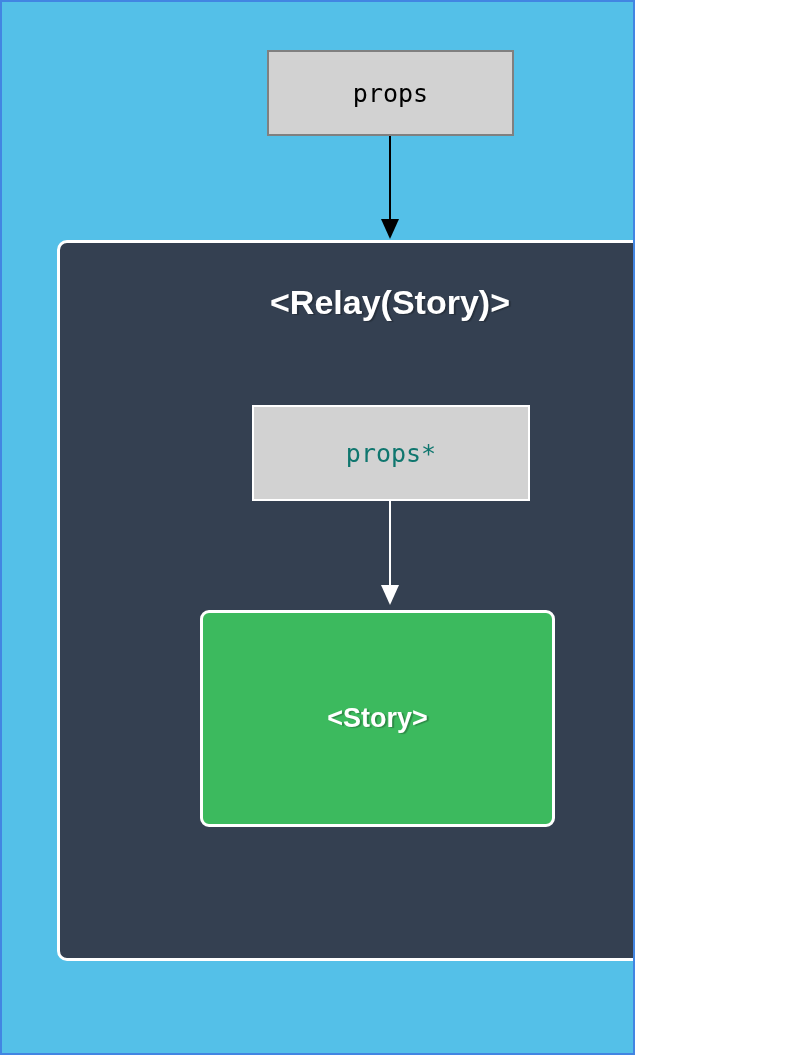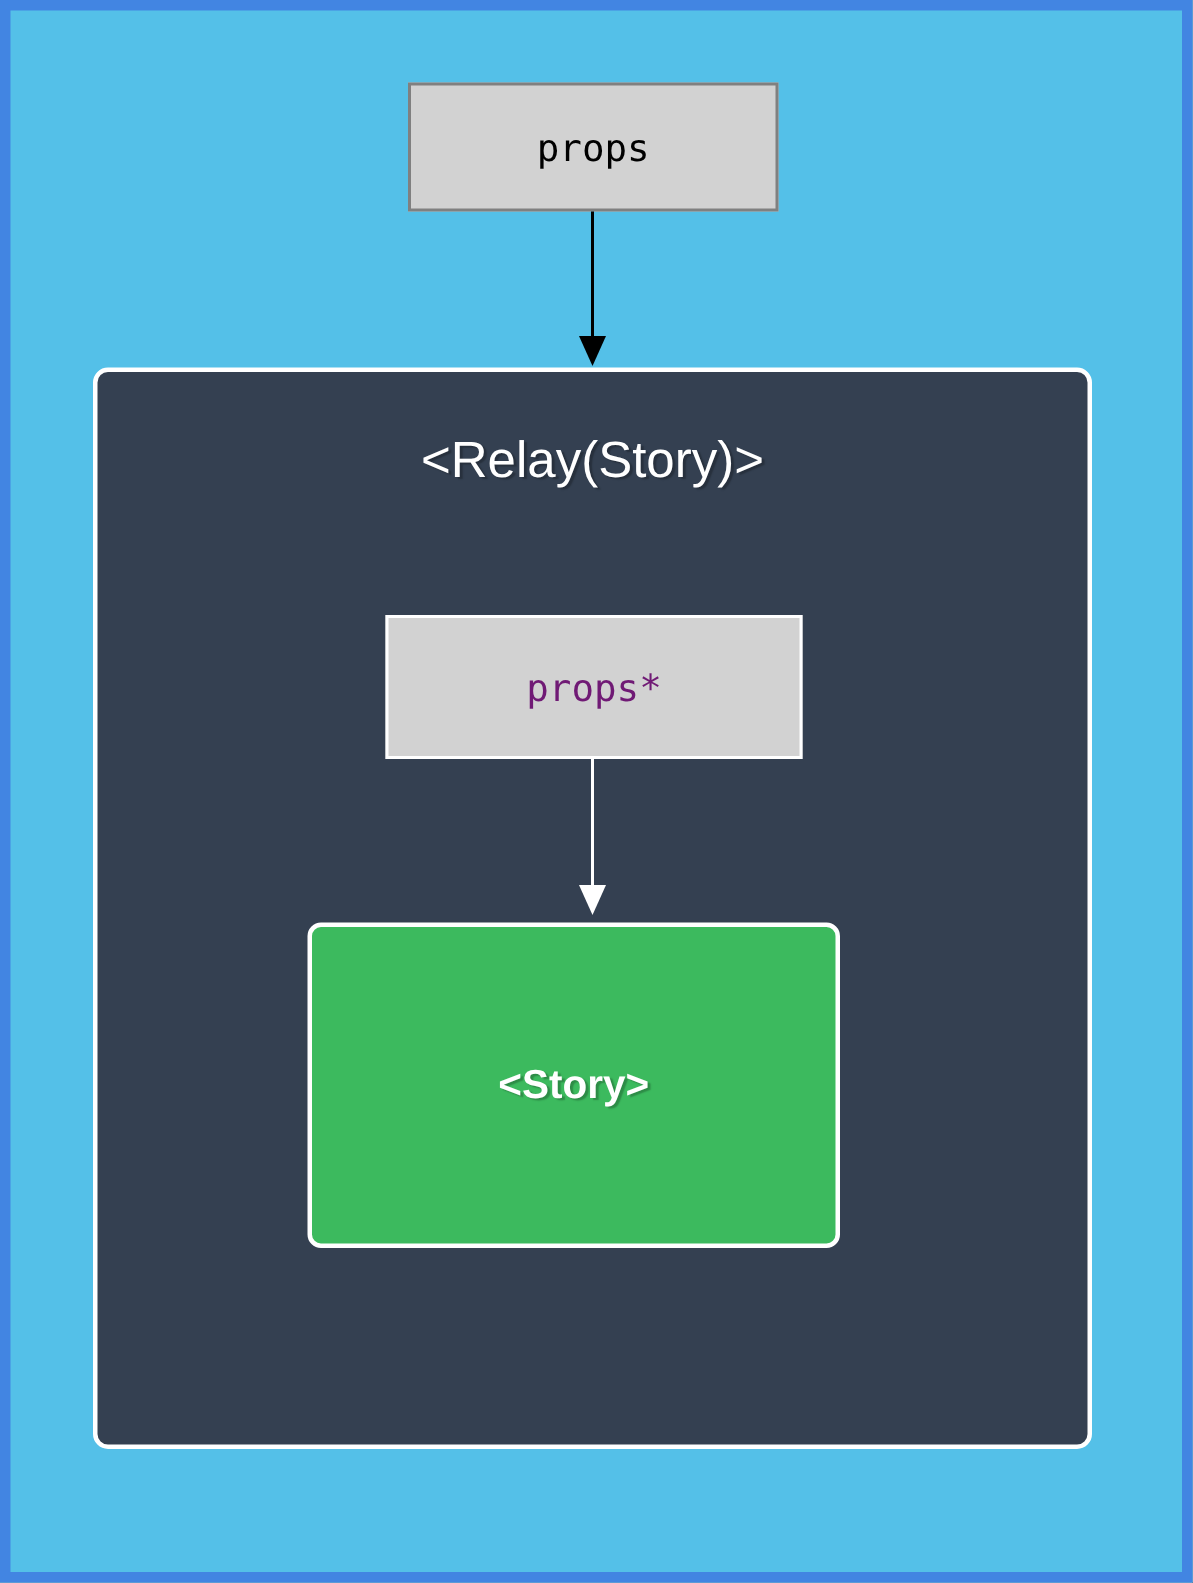--- a/index.html
+++ b/index.html
@@ -1,23 +1,23 @@
 <!DOCTYPE html>
 <html><head>
 <meta charset="utf-8">
 <style>
   * { margin: 0; padding: 0; box-sizing: border-box; }
   html, body { width: 795px; height: 1055px; }
   body { font-family: "Liberation Sans", sans-serif; }
 
   #canvas {
     position: relative;
-    width: 795px;
+    width: 635px;
     height: 1055px;
-    border: 7px solid #4d7c0f;      
+    border: 2px solid #4d7c0f;      
     background: #54c0e8;            
     overflow: hidden;
   }
 
   
   .gray-node {
     position: absolute;
     display: flex;
     align-items: center;
     justify-content: center;
@@ -48,21 +48,21 @@
     background: #344051;
     border: 3px solid #ffffff;
     border-radius: 10px;
   }
 
   #relay-title {
     position: absolute;
     left: 55px; top: 281px;
     width: 666px;
     text-align: center;
-    font-weight: normal;
+    font-weight: bold;
     font-size: 34px;
     color: #ffffff;
     text-shadow: 2px 1px 1px rgba(0,0,0,0.25);
   }
 
   
   #story-node {
     position: absolute;
     left: 198px; top: 608px;
     width: 355px; height: 217px;
@@ -106,21 +106,21 @@
     <span>props</span>
   </div>
 
   <div id="arrow-black-line" class="arrow-line" style="background-color: rgb(0, 0, 0);"></div>
   <div id="arrow-black-head" class="arrow-head" style="border-top-color: rgb(0, 0, 0);"></div>
 
   <div id="relay-container" style="background-color: rgb(52, 64, 81); border-color: rgb(255, 255, 255);"></div>
 
   <div id="relay-title" style="color: rgb(255, 255, 255);">&lt;Relay(Story)&gt;</div>
 
-  <div id="props-star-node" class="gray-node" style="background-color: rgb(210, 210, 210); border-color: rgb(255, 255, 255); color: #701a75;">
+  <div id="props-star-node" class="gray-node" style="background-color: rgb(210, 210, 210); border-color: rgb(255, 255, 255); color: #0f766e;">
     <span>props*</span>
   </div>
 
   <div id="arrow-white-line" class="arrow-line" style="background-color: rgb(255, 255, 255);"></div>
   <div id="arrow-white-head" class="arrow-head" style="border-top-color: rgb(255, 255, 255);"></div>
 
   <div id="story-node" style="background-color: rgb(60, 186, 94); border-color: rgb(255, 255, 255); color: rgb(255, 255, 255);">
     <span>&lt;Story&gt;</span>
   </div>
 

